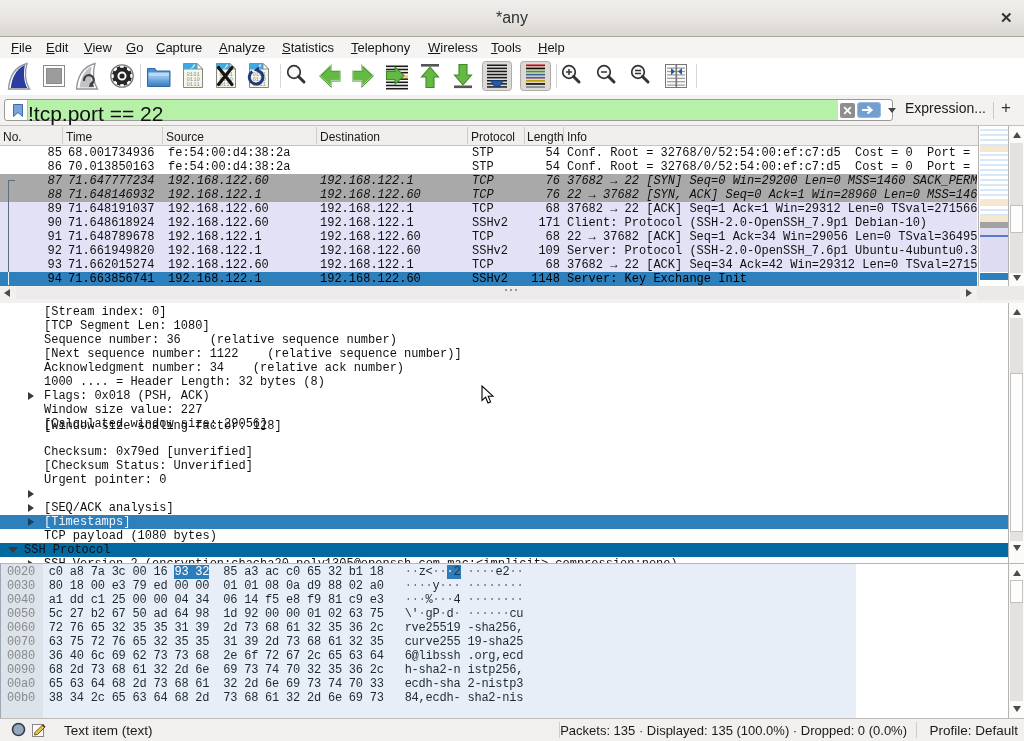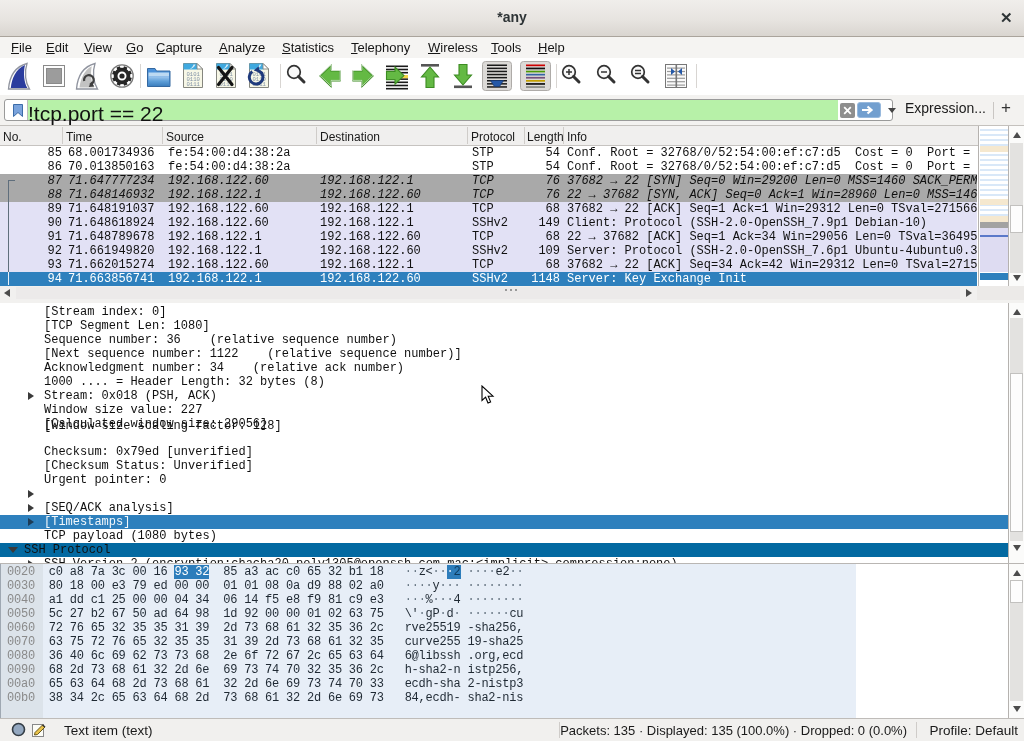--- a/index.html
+++ b/index.html
@@ -1,21 +1,21 @@
 <!DOCTYPE html>
 <html><head><meta charset="utf-8">
 <style>
   html,body{margin:0;padding:0;}
   body{width:1024px;height:741px;position:relative;overflow:hidden;
        font-family:"Liberation Sans",sans-serif;background:#ffffff;}
   .abs{position:absolute;}
   #titlebar{left:0;top:0;width:1024px;height:37px;
     background:linear-gradient(180deg,#f0eeeb 0%,#e7e4e0 55%,#d9d5d0 100%);
     border-bottom:1px solid #aaa49c;box-sizing:border-box;}
-  #title{width:100%;text-align:center;top:9px;font-size:14px;font-weight:bold;color:#2e3436;}
+  #title{width:100%;text-align:center;top:9px;font-size:16px;font-weight:normal;color:#2e3436;}
   #closex{left:1000px;top:9px;font-size:15px;font-weight:bold;color:#2e3436;}
   #menubar{left:0;top:37px;width:1024px;height:21px;background:#f5f4f2;}
   #menubar span{position:absolute;top:3px;font-size:13px;color:#161616;}
   #filterbar{left:0;top:95px;width:1024px;height:31px;background:#f3f2f0;
     border-bottom:1px solid #c4c1bd;box-sizing:border-box;}
   #ffield{left:4px;top:4px;width:889px;height:22px;background:#ffffff;
      border:1px solid #9a9a9a;border-radius:3px;box-sizing:border-box;}
   #fgreen{left:23px;top:0px;width:810px;height:20px;background:#b7f1a8;}
   #ftext{left:23px;top:2px;font-size:21px;color:#111;}
   #fx{left:835px;top:3px;width:15px;height:15px;background:#8e8e8e;border-radius:2px;}
@@ -31,21 +31,21 @@
   #phead span{position:absolute;top:4px;}
   .hsep{position:absolute;top:1px;width:1px;height:17px;background:#cfccc9;}
   .prow{position:absolute;left:0;width:977px;height:14px;font-family:"Liberation Mono",monospace;
      font-size:12px;line-height:14px;color:#111;white-space:pre;overflow:hidden;}
   .prow span{position:absolute;top:0;}
   .c-no{left:0;width:62px;text-align:right;}
   .c-time{left:68px;} .c-src{left:168px;} .c-dst{left:320px;} .c-pro{left:472px;}
   .c-len{left:490px;width:70px;text-align:right;} .c-info{left:567px;}
   .r-gray{background:#a9a9a9;font-style:italic;}
   .r-lav{background:#e2e1f5;}
-  .r-sel{background:#2e80bd;color:#ffffff;}
+  .r-sel{background:#2e80bd;color:#000000;}
   #splitter{left:0;top:300px;width:1024px;height:3px;background:#f2f1ef;}
   #details{left:0;top:303px;width:1024px;height:261px;background:#fff;
      border-bottom:1px solid #b9b6b3;box-sizing:border-box;overflow:hidden;}
   .drow{position:absolute;left:0;width:1008px;height:14px;font-family:"Liberation Mono",monospace;
      font-size:12px;line-height:14px;color:#101010;white-space:pre;overflow:hidden;}
   .dtxt{position:absolute;top:0;}
   .tri{position:absolute;width:0;height:0;top:3px;
        border-top:4.5px solid transparent;border-bottom:4.5px solid transparent;border-left:6px solid #3a3a3a;}
   .trid{position:absolute;width:0;height:0;top:4px;
        border-left:5px solid transparent;border-right:5px solid transparent;border-top:6px solid #3a3a3a;}
@@ -237,21 +237,21 @@
       <div class="hsep" style="left:316px"></div>
       <div class="hsep" style="left:467px"></div>
       <div class="hsep" style="left:524px"></div>
       <div class="hsep" style="left:563px"></div>
     </div>
     <div class="prow " style="top:20px"><span class="c-no">85</span><span class="c-time">68.001734936</span><span class="c-src">fe:54:00:d4:38:2a</span><span class="c-dst"></span><span class="c-pro">STP</span><span class="c-len">54</span><span class="c-info">Conf. Root = 32768/0/52:54:00:ef:c7:d5  Cost = 0  Port = 0x8005</span></div>
     <div class="prow " style="top:34px"><span class="c-no">86</span><span class="c-time">70.013850163</span><span class="c-src">fe:54:00:d4:38:2a</span><span class="c-dst"></span><span class="c-pro">STP</span><span class="c-len">54</span><span class="c-info">Conf. Root = 32768/0/52:54:00:ef:c7:d5  Cost = 0  Port = 0x8005</span></div>
     <div class="prow r-gray" style="top:48px"><span class="c-no">87</span><span class="c-time">71.647777234</span><span class="c-src">192.168.122.60</span><span class="c-dst">192.168.122.1</span><span class="c-pro">TCP</span><span class="c-len">76</span><span class="c-info">37682 → 22 [SYN] Seq=0 Win=29200 Len=0 MSS=1460 SACK_PERM=1 TSval=2715667479</span></div>
     <div class="prow r-gray" style="top:62px"><span class="c-no">88</span><span class="c-time">71.648146932</span><span class="c-src">192.168.122.1</span><span class="c-dst">192.168.122.60</span><span class="c-pro">TCP</span><span class="c-len">76</span><span class="c-info">22 → 37682 [SYN, ACK] Seq=0 Ack=1 Win=28960 Len=0 MSS=1460 SACK_PERM=1</span></div>
     <div class="prow r-lav" style="top:76px"><span class="c-no">89</span><span class="c-time">71.648191037</span><span class="c-src">192.168.122.60</span><span class="c-dst">192.168.122.1</span><span class="c-pro">TCP</span><span class="c-len">68</span><span class="c-info">37682 → 22 [ACK] Seq=1 Ack=1 Win=29312 Len=0 TSval=2715667479 TSecr=36494</span></div>
-    <div class="prow r-lav" style="top:90px"><span class="c-no">90</span><span class="c-time">71.648618924</span><span class="c-src">192.168.122.60</span><span class="c-dst">192.168.122.1</span><span class="c-pro">SSHv2</span><span class="c-len">149</span><span class="c-info">Client: Protocol (SSH-2.0-OpenSSH_7.9p1 Debian-10)</span></div>
+    <div class="prow r-lav" style="top:90px"><span class="c-no">90</span><span class="c-time">71.648618924</span><span class="c-src">192.168.122.60</span><span class="c-dst">192.168.122.1</span><span class="c-pro">SSHv2</span><span class="c-len">171</span><span class="c-info">Client: Protocol (SSH-2.0-OpenSSH_7.9p1 Debian-10)</span></div>
     <div class="prow r-lav" style="top:104px"><span class="c-no">91</span><span class="c-time">71.648789678</span><span class="c-src">192.168.122.1</span><span class="c-dst">192.168.122.60</span><span class="c-pro">TCP</span><span class="c-len">68</span><span class="c-info">22 → 37682 [ACK] Seq=1 Ack=34 Win=29056 Len=0 TSval=3649549517 TSecr=2715</span></div>
     <div class="prow r-lav" style="top:118px"><span class="c-no">92</span><span class="c-time">71.661949820</span><span class="c-src">192.168.122.1</span><span class="c-dst">192.168.122.60</span><span class="c-pro">SSHv2</span><span class="c-len">109</span><span class="c-info">Server: Protocol (SSH-2.0-OpenSSH_7.6p1 Ubuntu-4ubuntu0.3)</span></div>
     <div class="prow r-lav" style="top:132px"><span class="c-no">93</span><span class="c-time">71.662015274</span><span class="c-src">192.168.122.60</span><span class="c-dst">192.168.122.1</span><span class="c-pro">TCP</span><span class="c-len">68</span><span class="c-info">37682 → 22 [ACK] Seq=34 Ack=42 Win=29312 Len=0 TSval=2715667493 TSecr=36</span></div>
     <div class="prow r-sel" style="top:146px"><span class="c-no">94</span><span class="c-time">71.663856741</span><span class="c-src">192.168.122.1</span><span class="c-dst">192.168.122.60</span><span class="c-pro">SSHv2</span><span class="c-len">1148</span><span class="c-info">Server: Key Exchange Init</span></div>
     <div class="abs" style="left:8px;top:54px;width:7px;height:1px;background:#5f6e7c"></div>
     <div class="abs" style="left:8px;top:54px;width:1px;height:92px;background:#5f6e7c"></div>
     <div class="abs" style="left:8px;top:146px;width:1px;height:13px;background:#e8f0f8"></div>
     <div class="abs" style="left:978px;top:0;width:30px;height:160px;background:#fff;border-left:1px solid #b5b2af;box-sizing:border-box;">
       <div class="abs" style="left:1px;top:0;width:28px;height:96px;background:repeating-linear-gradient(180deg,#ffffff 0 3px,#d9e8f8 3px 5px)"></div>
       <div class="abs" style="left:1px;top:20px;width:28px;height:6px;background:#f5e8cf"></div>
@@ -280,21 +280,21 @@
     <div class="abs" style="left:977px;top:160px;width:47px;height:14px;background:#eceae8"></div>
   </div>
 <div id="splitter" class="abs"></div>
 <div id="details" class="abs">
     <div class="drow" style="top:2px"><span class="dtxt" style="left:44px">[Stream index: 0]</span></div>
     <div class="drow" style="top:16px"><span class="dtxt" style="left:44px">[TCP Segment Len: 1080]</span></div>
     <div class="drow" style="top:30px"><span class="dtxt" style="left:44px">Sequence number: 36    (relative sequence number)</span></div>
     <div class="drow" style="top:44px"><span class="dtxt" style="left:44px">[Next sequence number: 1122    (relative sequence number)]</span></div>
     <div class="drow" style="top:58px"><span class="dtxt" style="left:44px">Acknowledgment number: 34    (relative ack number)</span></div>
     <div class="drow" style="top:72px"><span class="dtxt" style="left:44px">1000 .... = Header Length: 32 bytes (8)</span></div>
-    <div class="drow" style="top:86px"><div class="tri" style="left:28px"></div><span class="dtxt" style="left:44px">Stream: 0x018 (PSH, ACK)</span></div>
+    <div class="drow" style="top:86px"><div class="tri" style="left:28px"></div><span class="dtxt" style="left:44px">Flags: 0x018 (PSH, ACK)</span></div>
     <div class="drow" style="top:100px"><span class="dtxt" style="left:44px">Window size value: 227</span></div>
     <div class="drow" style="top:114px"><span class="dtxt" style="left:44px">[Calculated window size: 29056]</span></div>
     <div class="drow" style="top:116px"><span class="dtxt" style="left:44px">[Window size scaling factor: 128]</span></div>
     <div class="drow" style="top:142px"><span class="dtxt" style="left:44px">Checksum: 0x79ed [unverified]</span></div>
     <div class="drow" style="top:156px"><span class="dtxt" style="left:44px">[Checksum Status: Unverified]</span></div>
     <div class="drow" style="top:170px"><span class="dtxt" style="left:44px">Urgent pointer: 0</span></div>
     <div class="drow" style="top:184px"><div class="tri" style="left:28px"></div></div>
     <div class="drow" style="top:198px"><div class="tri" style="left:28px"></div><span class="dtxt" style="left:44px">[SEQ/ACK analysis]</span></div>
     <div class="drow" style="top:212px;background:#2e80bd;color:#f2f7fb"><div class="tri" style="left:28px;border-left-color:#1d3c57"></div><span class="dtxt" style="left:44px">[Timestamps]</span></div>
     <div class="drow" style="top:226px"><span class="dtxt" style="left:44px">TCP payload (1080 bytes)</span></div>

